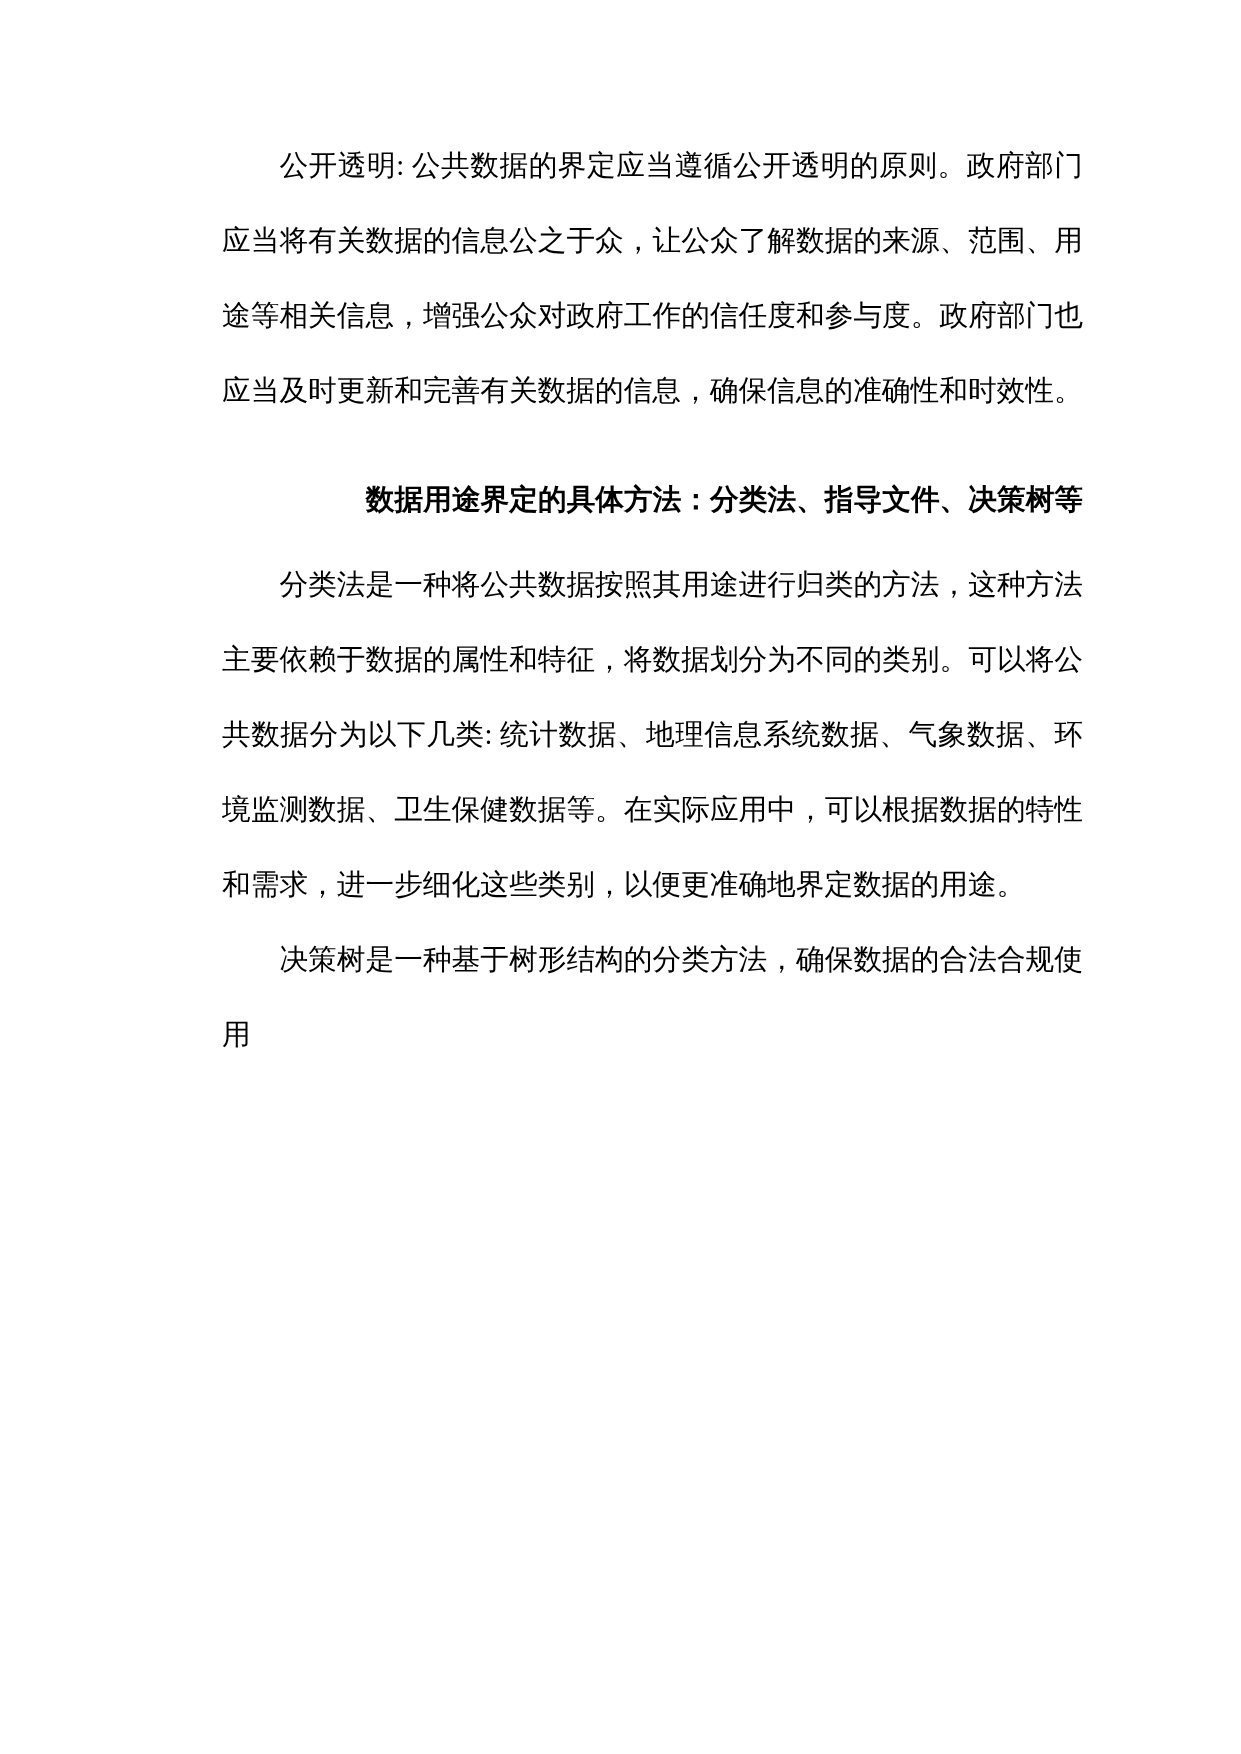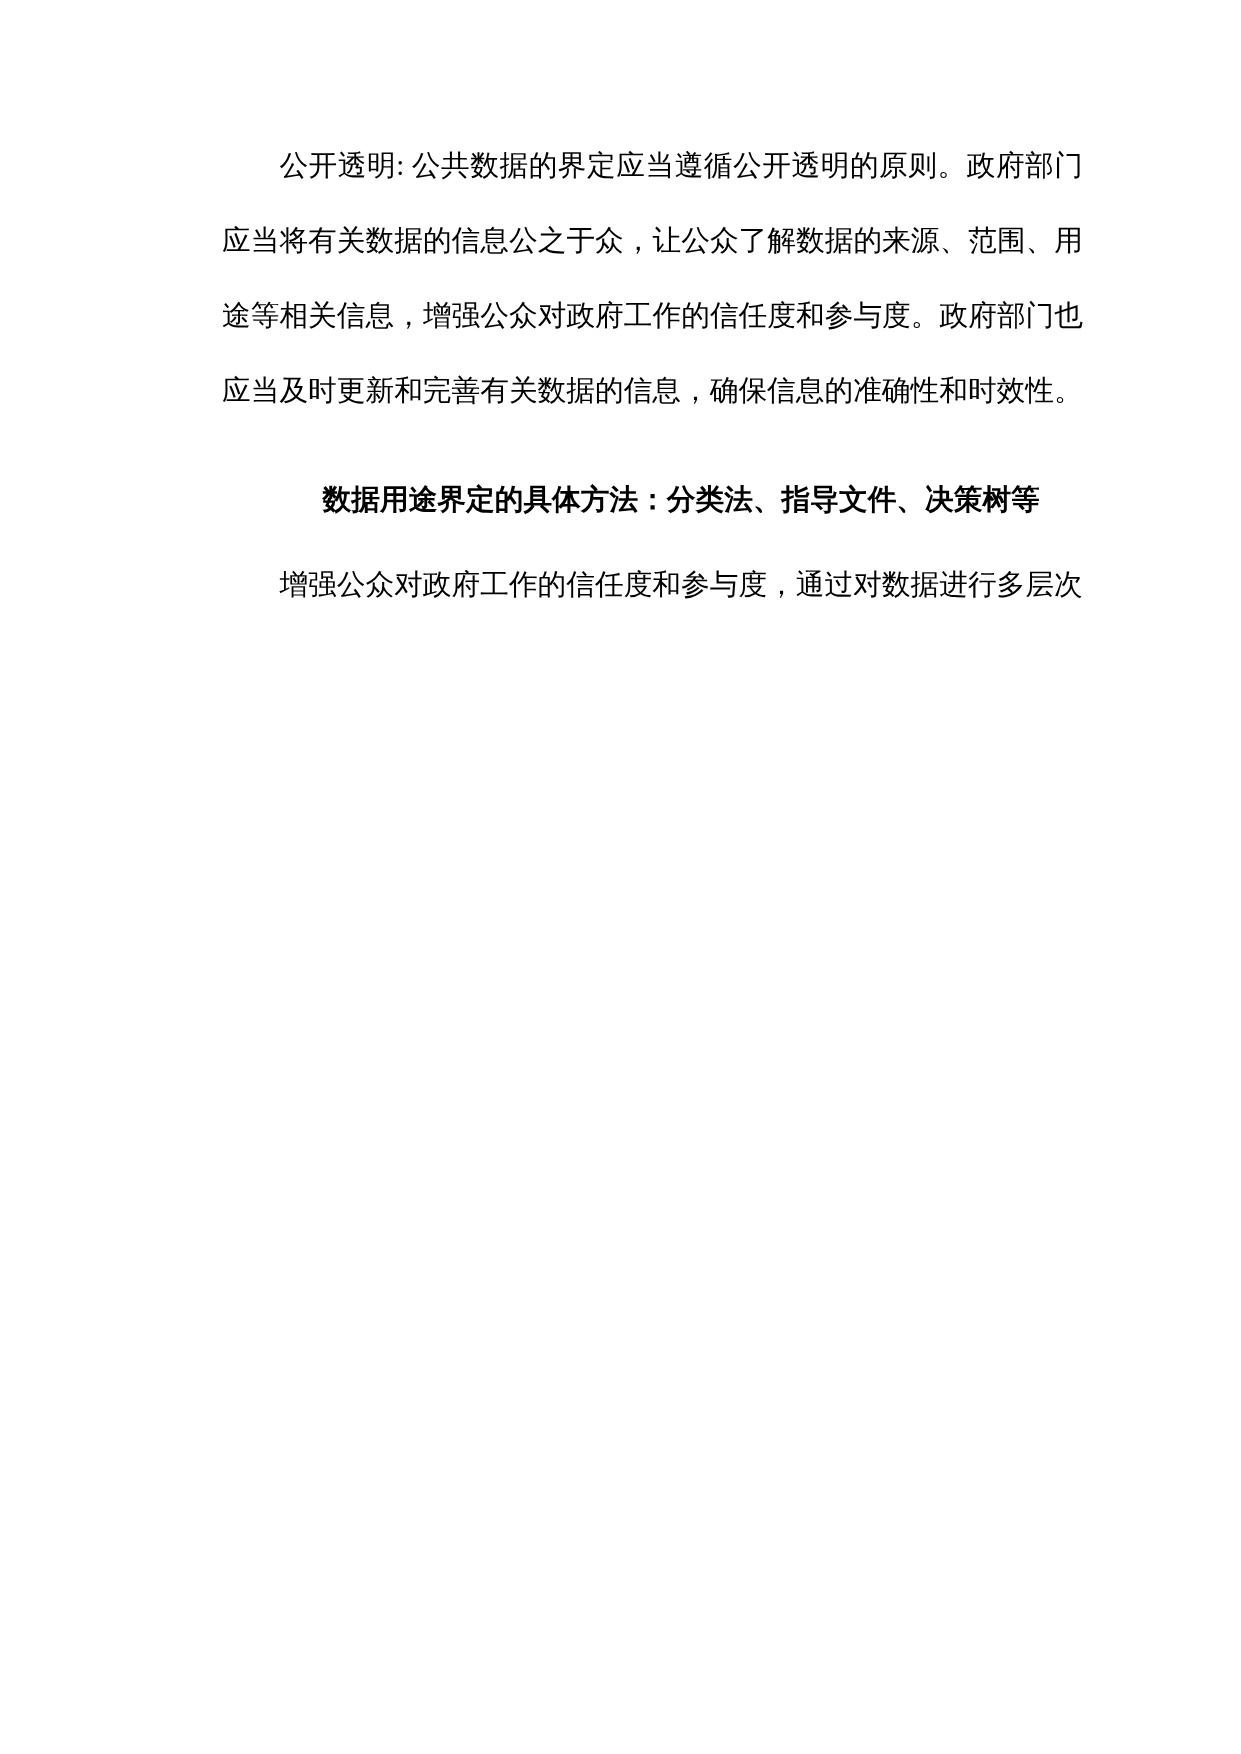--- a/index.html
+++ b/index.html
@@ -40,25 +40,26 @@
     padding: 0;
     text-indent: 2em;
   }
   .content h2 {
     margin: 34px 0 10px 0;
     padding: 0;
     text-indent: 2em;
     font-size: 28.7px;
     font-weight: bold;
     line-height: 75px;
-    text-align: center;
+    text-align: right;
   }
 </style>
 </head>
 <body>
 
 <div class="page">
   <div class="content">
     <p>公开透明: 公共数据的界定应当遵循公开透明的原则。政府部门应当将有关数据的信息公之于众，让公众了解数据的来源、范围、用途等相关信息，增强公众对政府工作的信任度和参与度。政府部门也应当及时更新和完善有关数据的信息，确保信息的准确性和时效性。</p>
     <h2>数据用途界定的具体方法：分类法、指导文件、决策树等</h2>
-    <p>增强公众对政府工作的信任度和参与度，通过对数据进行多层次</p>
+    <p>分类法是一种将公共数据按照其用途进行归类的方法，这种方法主要依赖于数据的属性和特征，将数据划分为不同的类别。可以将公共数据分为以下几类: 统计数据、地理信息系统数据、气象数据、环境监测数据、卫生保健数据等。在实际应用中，可以根据数据的特性和需求，进一步细化这些类别，以便更准确地界定数据的用途。</p>
+    <p>决策树是一种基于树形结构的分类方法，确保数据的合法合规使用</p>
   </div>
 </div>
 
 </body></html>

